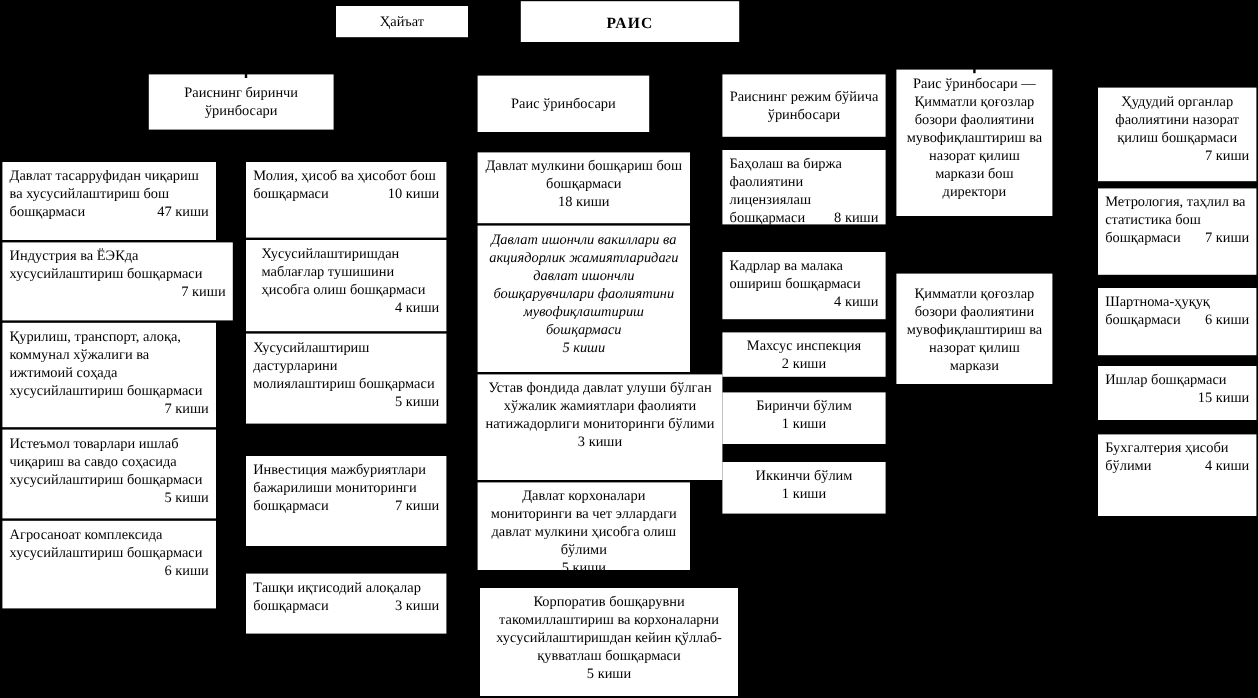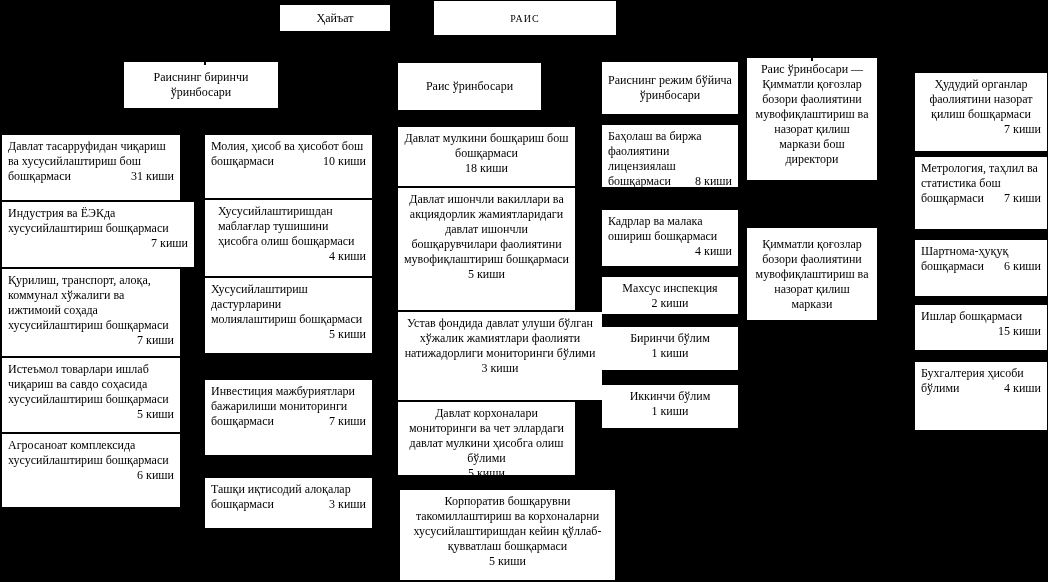--- a/index.html
+++ b/index.html
@@ -3,21 +3,21 @@
 <meta charset="utf-8">
 <style>
   html,body{margin:0;padding:0;background:#000;}
   #stage{position:relative;width:1048px;height:582px;background:#000;
          font-family:"Liberation Serif","DejaVu Serif",serif;color:#000;}
   .box{position:absolute;background:#fff;box-sizing:border-box;
        padding:4px 6px;font-size:12px;line-height:15px;overflow:hidden;}
   .box.left{text-align:left;}
   .box.center{text-align:center;}
   .box.vc{display:flex;flex-direction:column;justify-content:center;}
-  .box.bold{font-weight:normal;font-size:10px;letter-spacing:1px;}
+  .box.bold{font-weight:bold;font-size:13px;letter-spacing:1px;}
   .cnt-float{float:right;padding-left:6px;}
   .cnt-center{display:block;text-align:center;}
   .cnt-right{display:block;text-align:right;}
   .tick{position:absolute;width:2px;background:#000;z-index:5;}
 </style>
 </head>
 <body>
 
 <div id="stage">
 
@@ -42,21 +42,21 @@
   </div>
   <div class="box center" style="left:747px;top:58px;width:130px;height:122px;">
     <div>Раис ўринбосари — Қимматли қоғозлар бозори фаолиятини мувофиқлаштириш ва назорат қилиш маркази бош директори</div>
   </div>
   <div class="box center vc" style="left:747px;top:228px;width:130px;height:92px;">
     <div>Қимматли қоғозлар бозори фаолиятини мувофиқлаштириш ва назорат қилиш маркази</div>
   </div>
 
   <div class="box left" style="left:2px;top:135px;width:178px;height:65px;">
     <span>Давлат тасарруфидан чиқариш ва хусусийлаштириш бош бошқармаси</span>
-    <span class="cnt-float">31 киши</span>
+    <span class="cnt-float">47 киши</span>
   </div>
   <div class="box left" style="left:2px;top:202px;width:192px;height:65px;">
     <span>Индустрия ва ЁЭКда хусусийлаштириш бошқармаси</span>
     <span class="cnt-float">7 киши</span>
   </div>
   <div class="box left" style="left:2px;top:269px;width:178px;height:87px;">
     <span>Қурилиш, транспорт, алоқа, коммунал хўжалиги ва ижтимоий соҳада хусусийлаштириш бошқармаси</span>
     <span class="cnt-float">7 киши</span>
   </div>
   <div class="box left" style="left:2px;top:358px;width:178px;height:74px;">
@@ -86,21 +86,21 @@
   </div>
   <div class="box left" style="left:205px;top:478px;width:167px;height:50px;">
     <span>Ташқи иқтисодий алоқалар бошқармаси</span>
     <span class="cnt-float">3 киши</span>
   </div>
 
   <div class="box center" style="left:398px;top:127px;width:177px;height:59px;">
     <div>Давлат мулкини бошқариш бош бошқармаси</div>
     <span class="cnt-center">18 киши</span>
   </div>
-  <div class="box center" style="left:398px;top:188px;width:177px;height:122px;">
+  <div class="box center" style="left:398px;top:188px;width:177px;height:122px;font-style:italic;">
     <div>Давлат ишончли вакиллари ва акциядорлик жамиятларидаги давлат ишончли бошқарувчилари фаолиятини мувофиқлаштириш бошқармаси</div>
     <span class="cnt-center">5 киши</span>
   </div>
   <div class="box center" style="left:398px;top:312px;width:204px;height:88px;">
     <div>Устав фондида давлат улуши бўлган хўжалик жамиятлари фаолияти натижадорлиги мониторинги бўлими</div>
     <span class="cnt-center">3 киши</span>
   </div>
   <div class="box center" style="left:398px;top:402px;width:177px;height:73px;">
     <div>Давлат корхоналари мониторинги ва чет эллардаги давлат мулкини ҳисобга олиш бўлими</div>
     <span class="cnt-center">5 киши</span>

